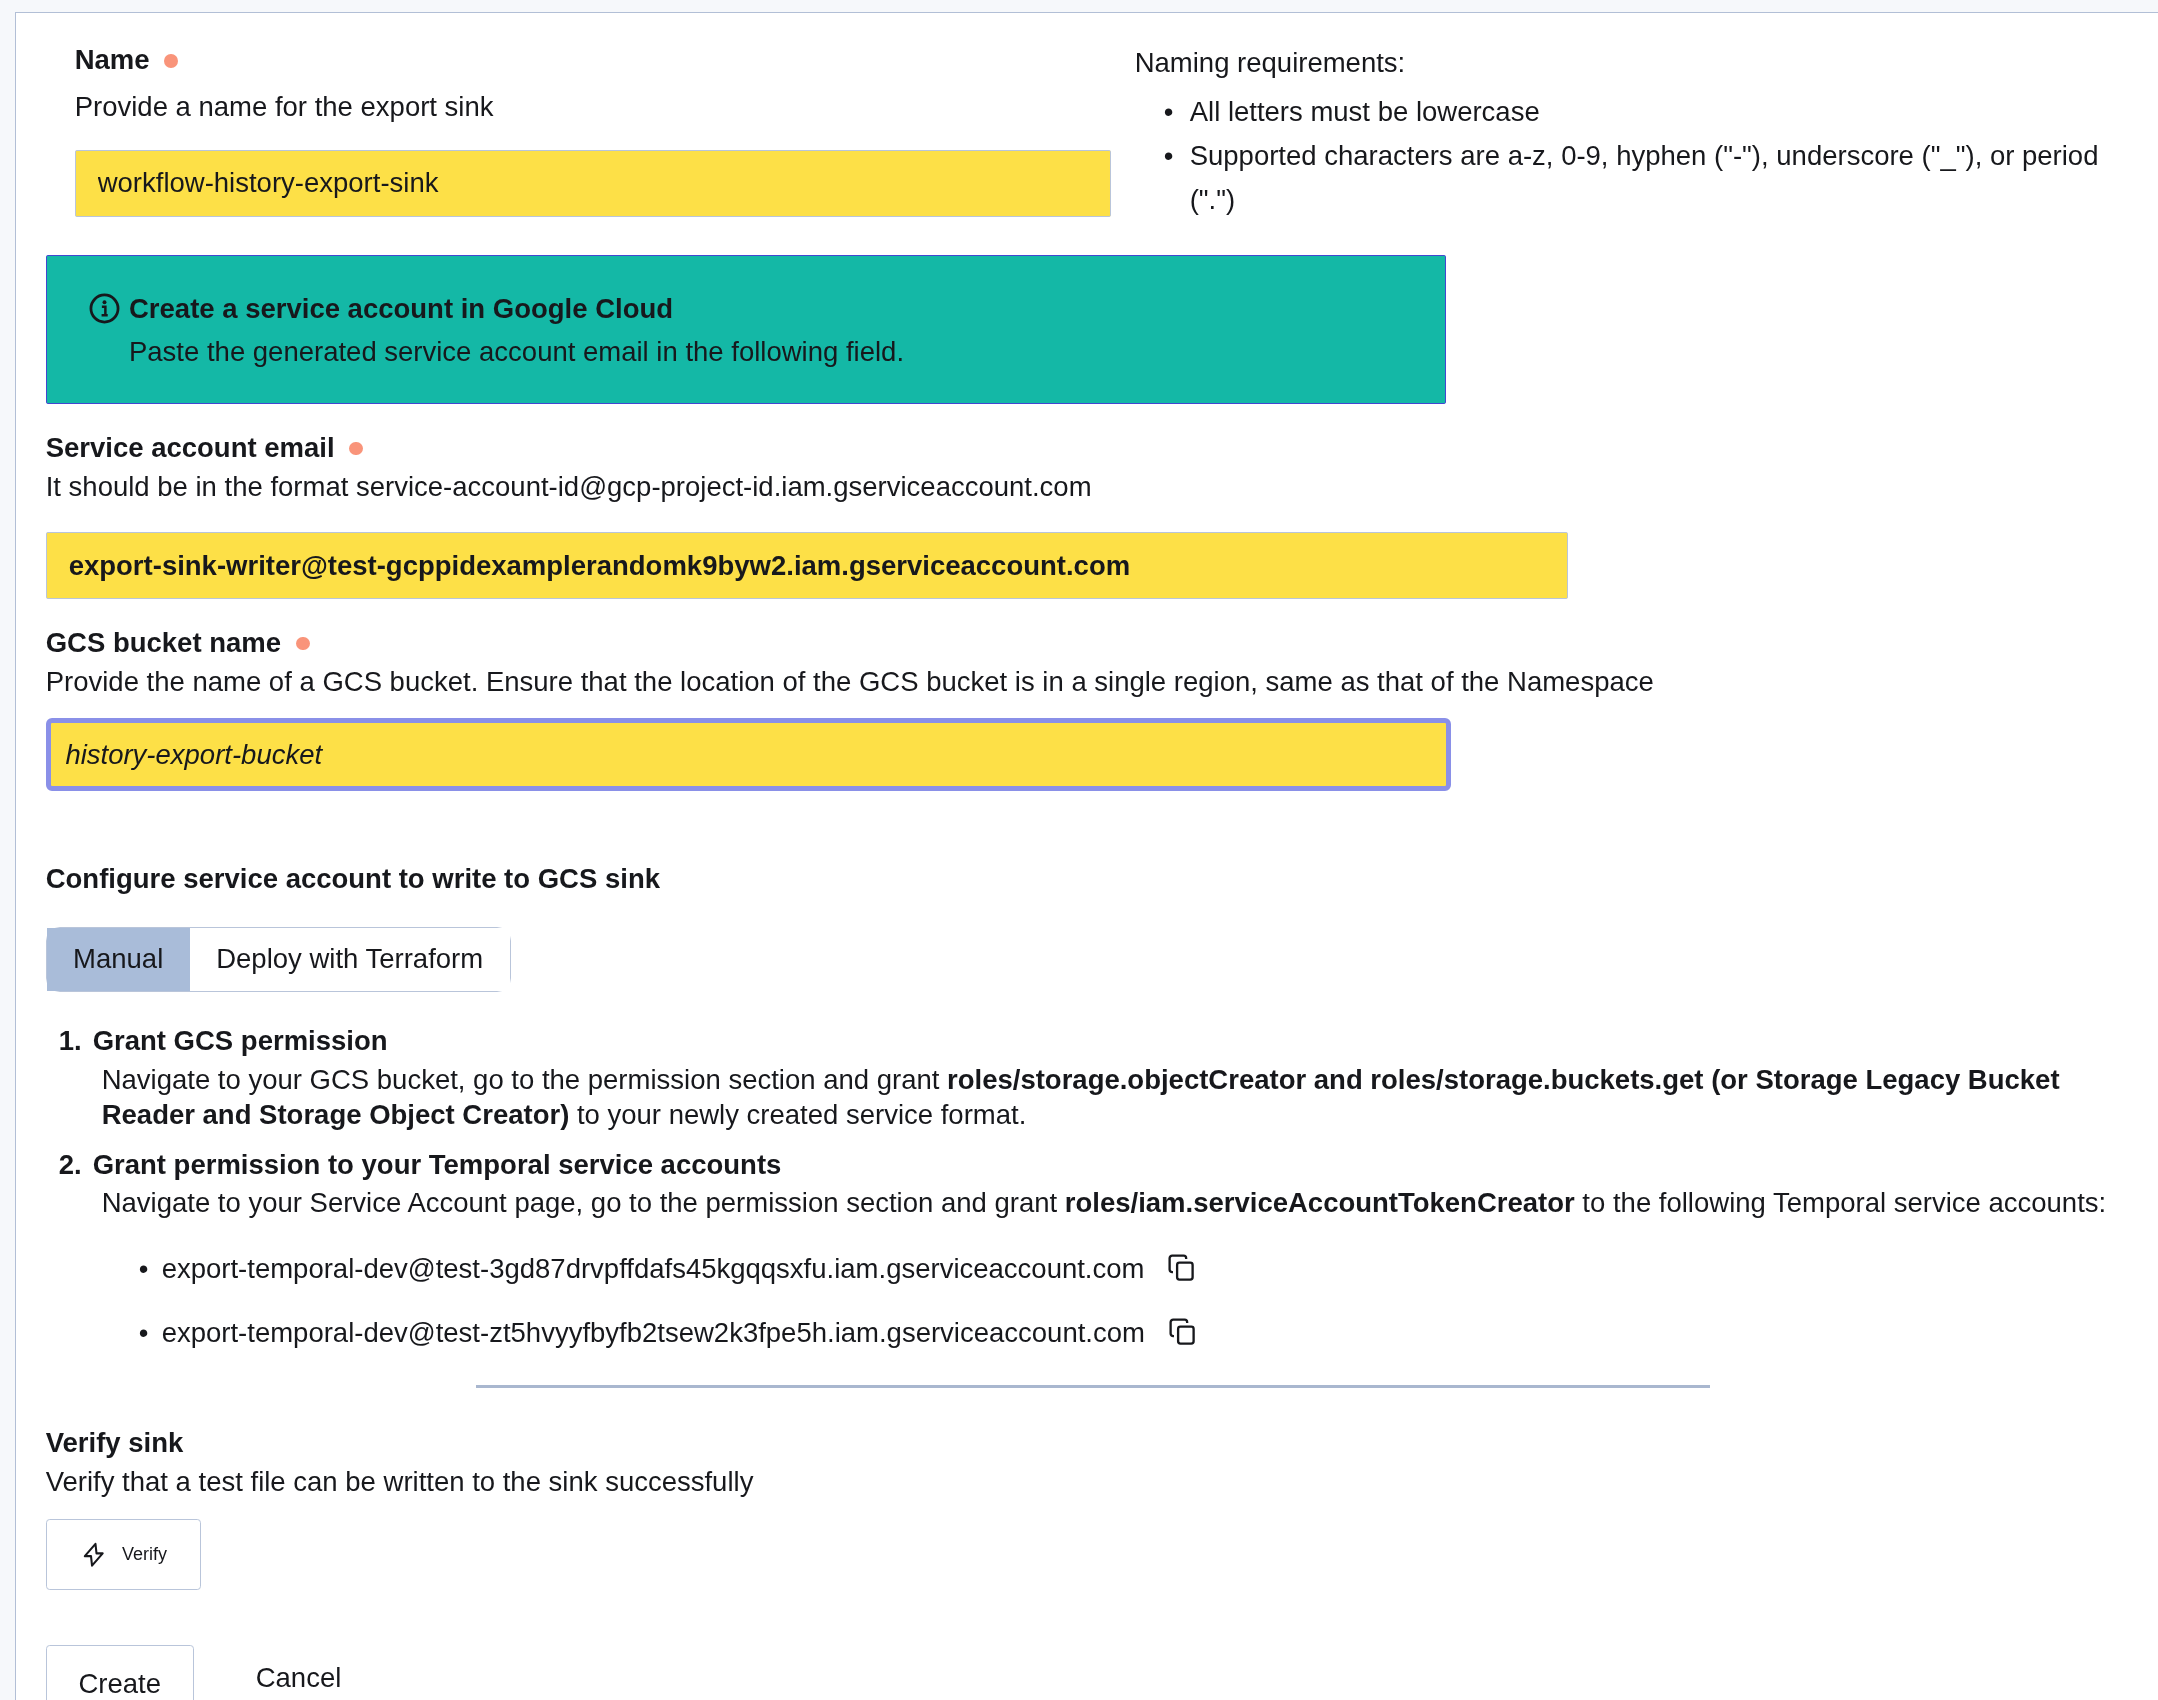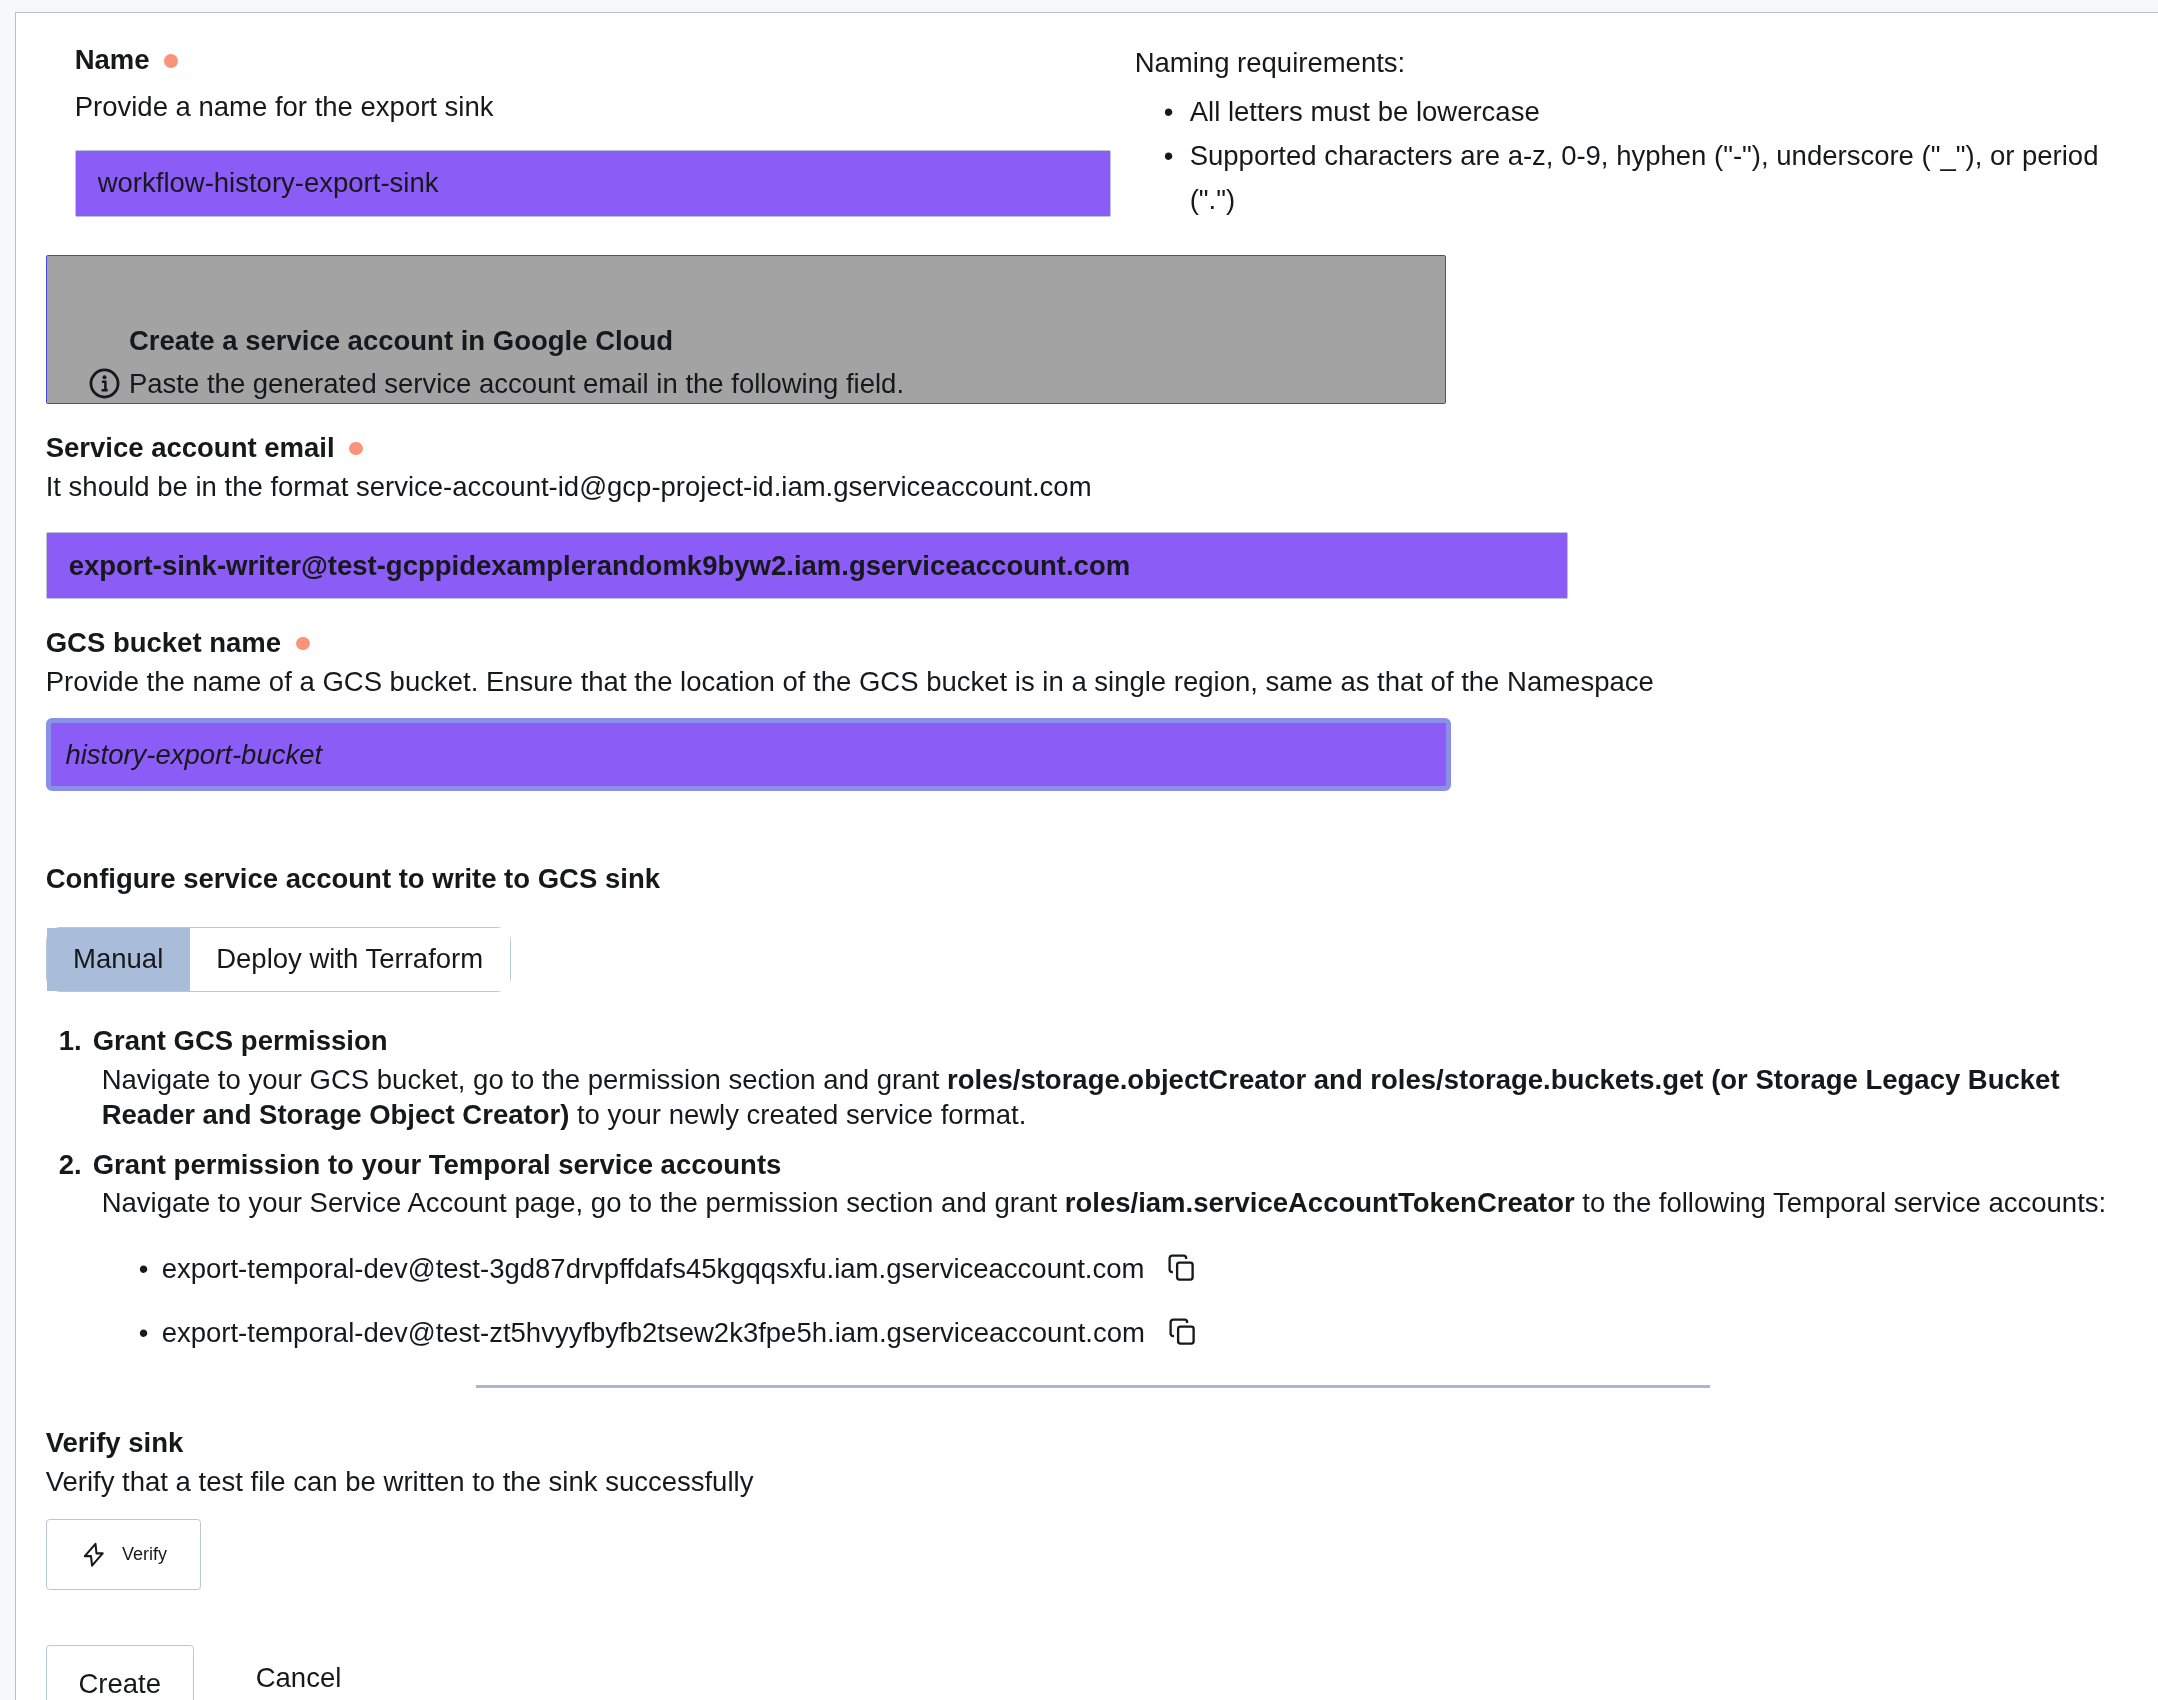--- a/index.html
+++ b/index.html
@@ -26,21 +26,21 @@
   .col-right { margin-left: 24px; flex: 1 1 auto; }
 
   .field-label { display: flex; align-items: center; height: 39px; font-weight: 700; }
   .req-dot { width: 13.8px; height: 13.8px; border-radius: 50%; background: #f9947a; margin-left: 14.7px; margin-top: 1.8px; }
   .field-desc { height: 39px; line-height: 39px; margin-top: 7.3px; }
 
   .text-input {
     display: block;
     height: 67px; width: 100%;
     border: 1.8px solid #b9c5da; border-radius: 1.8px;
-    background: #8b5cf6;
+    background: #fde047;
     font-family: "Liberation Sans", sans-serif;
     font-size: 27.5px; color: #17181c;
     padding: 0 22px;
     outline: none;
   }
   .name-input { margin-top: 24px; }
   .wide { width: 1522px; font-weight: bold; }
   .focused {
     margin-top: 17.4px;
     width: 1405px; height: 73px;
@@ -49,24 +49,24 @@
     font-style: italic;
   }
 
   .req-title { height: 44px; line-height: 44px; }
   .req-list { list-style: none; margin: 5.5px 0 0 0; padding: 0; }
   .req-list li { position: relative; padding-left: 55px; line-height: 44px; }
   .req-list li::before { content: "•"; position: absolute; left: 29px; top: 0; }
 
   .info-banner {
     margin-top: 33px; width: 1400px; height: 149px;
-    background: #a3a3a3;
+    background: #14b8a6;
     border: 1.8px solid #4347d1; border-radius: 1.8px;
     padding: 33px 27.5px 0 40px;
-    display: flex; align-items: flex-end;
+    display: flex; align-items: flex-start;
   }
   .info-icon-wrap { width: 35px; height: 39px; display: flex; align-items: center; flex: 0 0 auto; }
   .info-text { margin-left: 7.3px; }
   .info-title { font-weight: 700; line-height: 39px; }
   .info-body { line-height: 39px; margin-top: 3.7px; }
 
   .section-label { margin-top: 24px; }
   .field-desc2 { height: 39px; line-height: 39px; }
   .input-gap { margin-top: 26px; }
 

